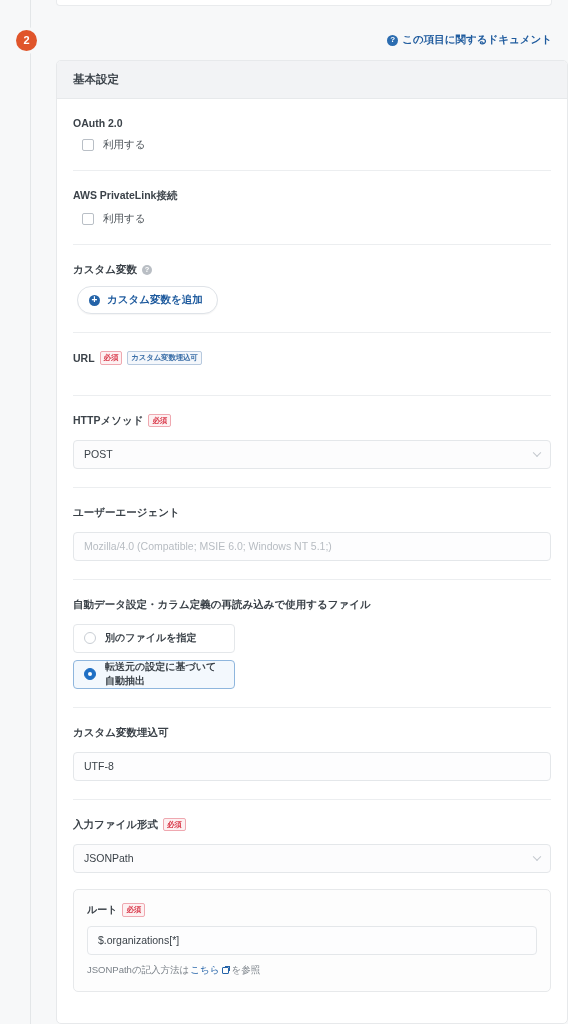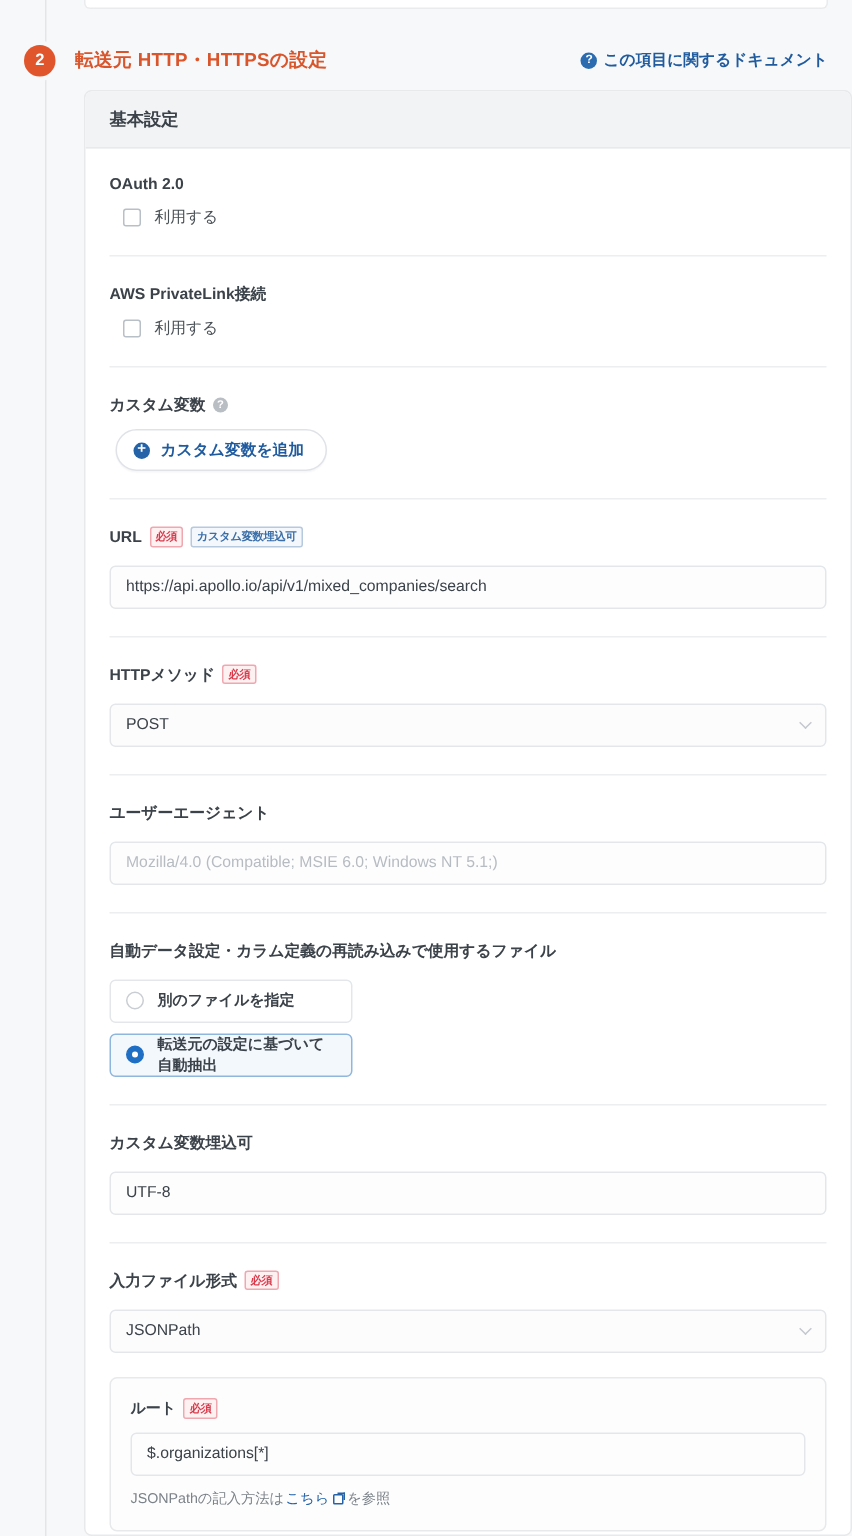--- a/index.html
+++ b/index.html
@@ -383,21 +383,20 @@
 <div class="page">
 
   <div class="top-strip">
     <div class="rail"></div>
     <div class="stub"></div>
   </div>
 
   <div class="step-header">
     <div class="rail"></div>
     <div class="step-badge">2</div>
-    <div class="step-title">転送元 HTTP・HTTPSの設定</div>
     <a class="doc-link">
       <span class="help-ico">?</span>
       <span>この項目に関するドキュメント</span>
     </a>
   </div>
 
   <div class="body-wrap">
     <div class="rail"></div>
 
     <div class="card">
@@ -435,21 +434,20 @@
             <span>カスタム変数を追加</span>
           </div>
         </div>
 
         <div class="field">
           <div class="field-label">
             <span>URL</span>
             <span class="badge badge-req">必須</span>
             <span class="badge badge-var">カスタム変数埋込可</span>
           </div>
-          <div class="text-input">https://api.apollo.io/api/v1/mixed_companies/search</div>
         </div>
 
         <div class="field">
           <div class="field-label">
             <span>HTTPメソッド</span>
             <span class="badge badge-req">必須</span>
           </div>
           <div class="select">
             <span>POST</span>
             <span class="chev"></span>

